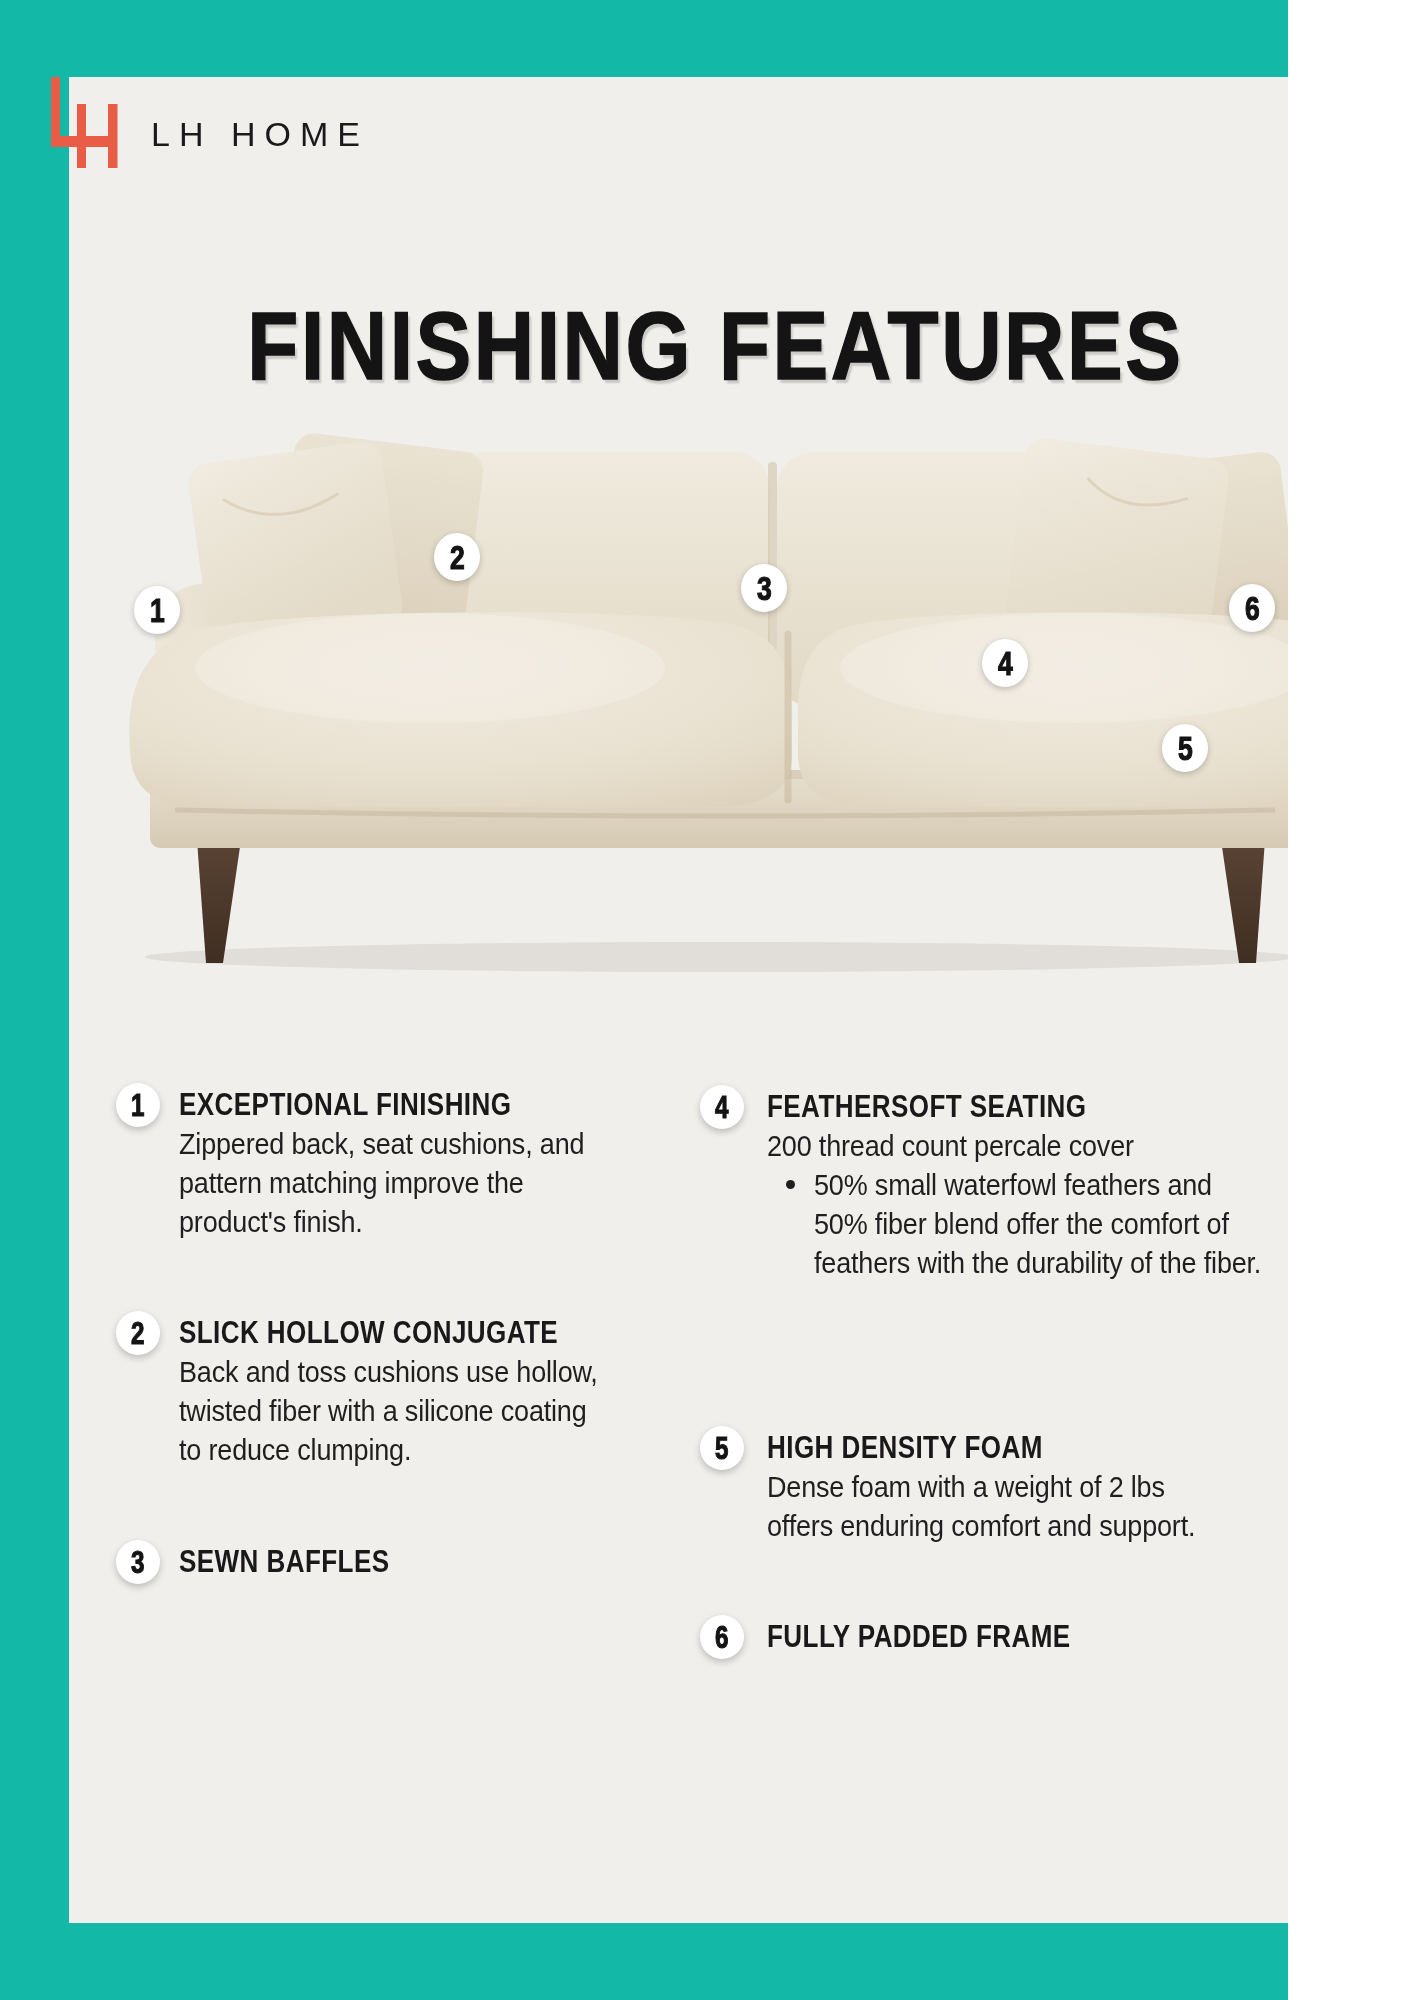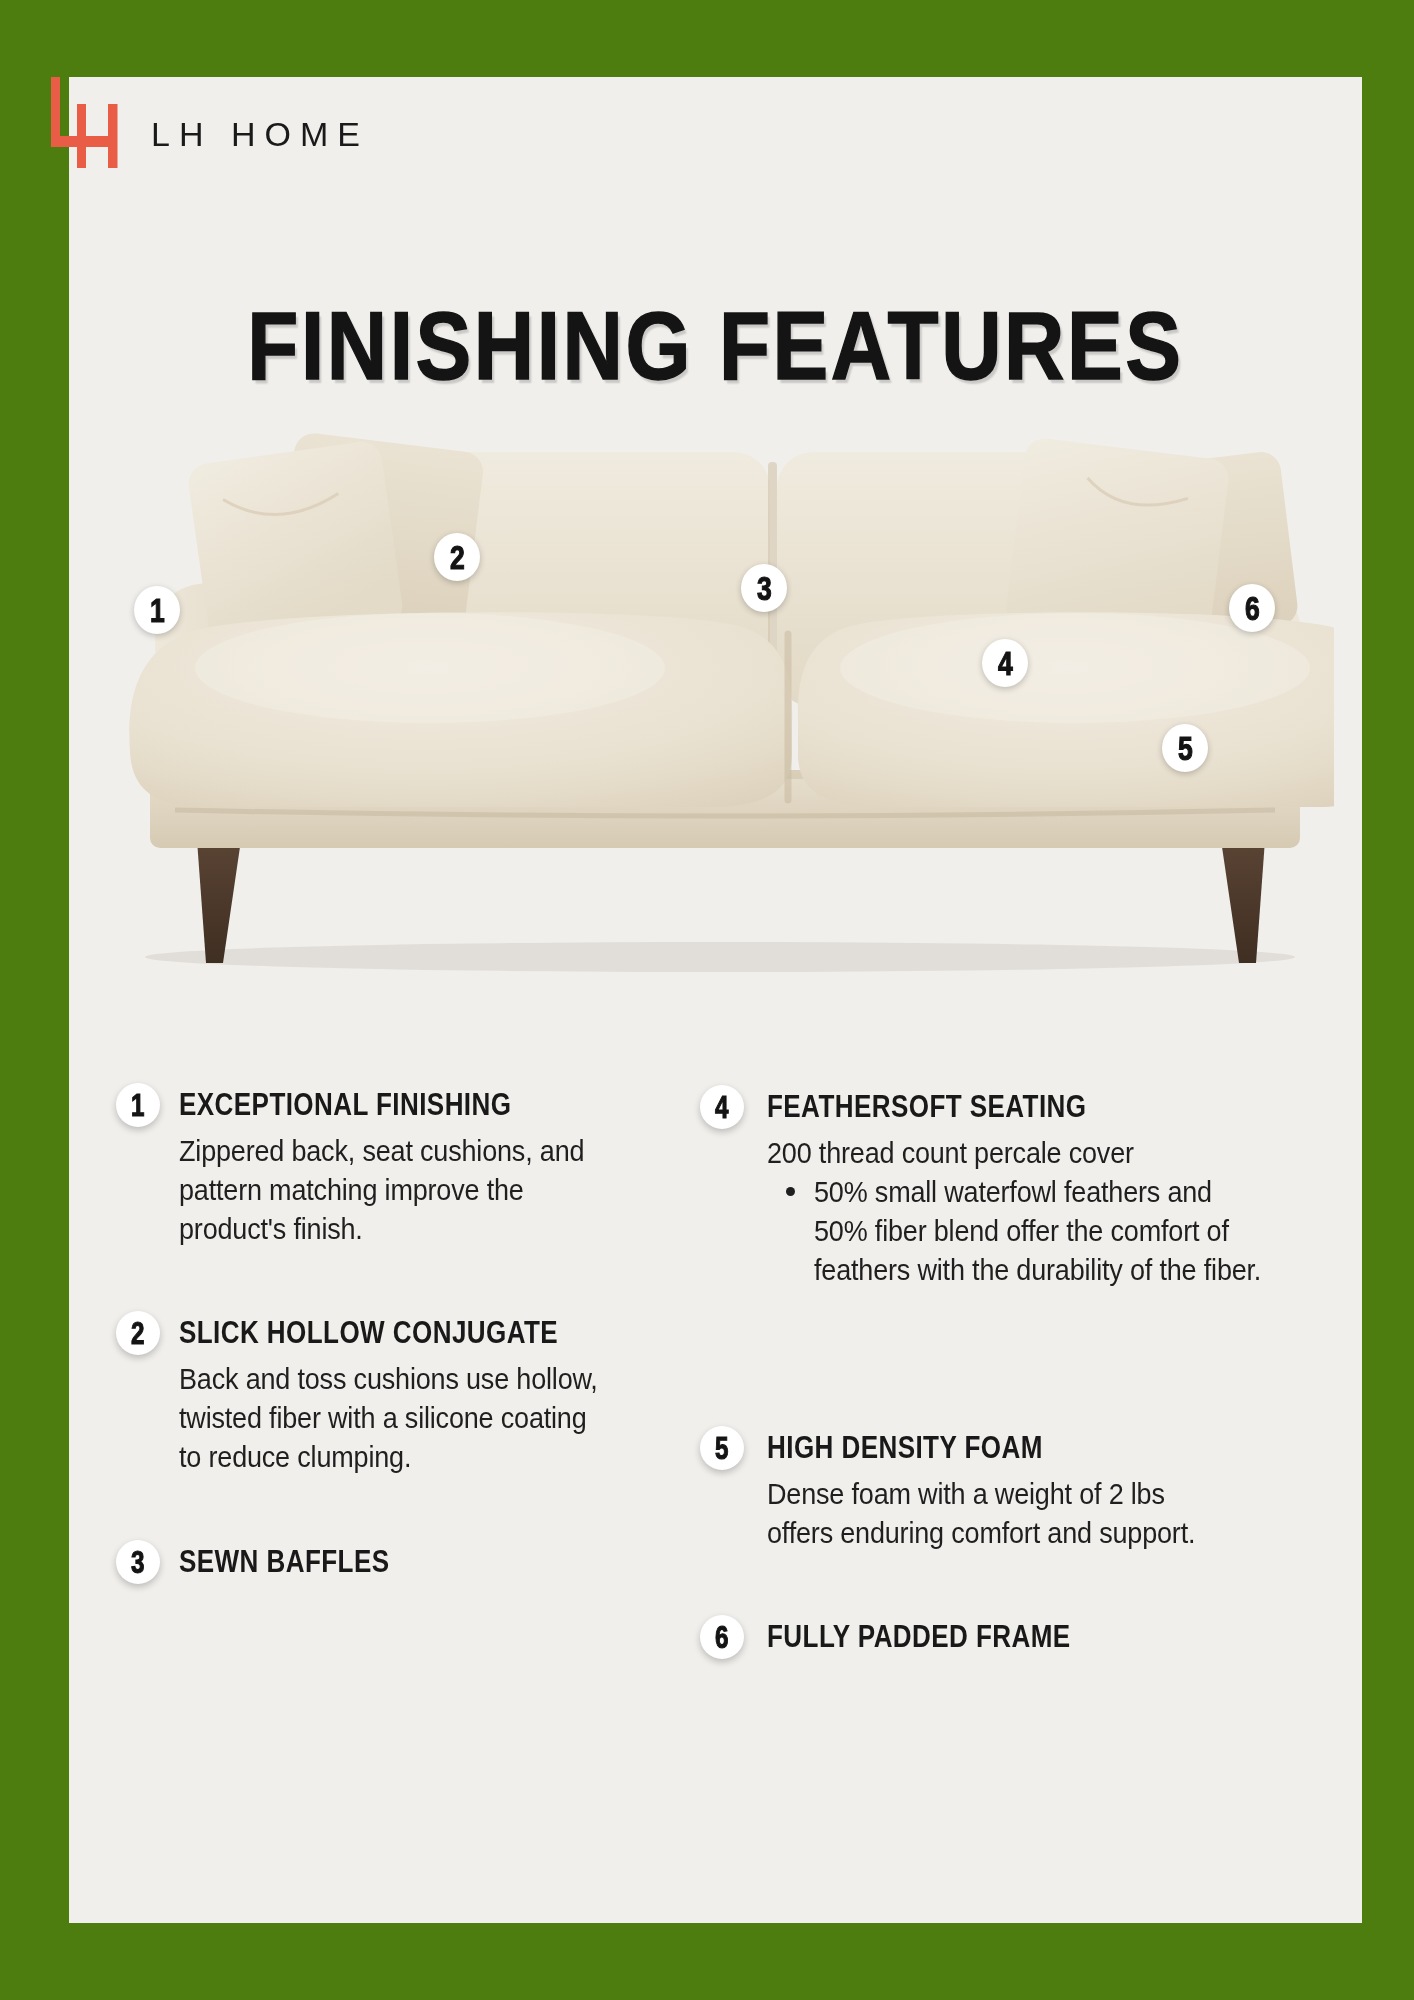--- a/index.html
+++ b/index.html
@@ -1,16 +1,16 @@
 <!DOCTYPE html>
 <html><head>
 <meta charset="utf-8">
 <style>
   html,body{margin:0;padding:0;background:#ffffff;}
-  .page{position:relative;width:1414px;height:2000px;background:#4d7c0f;overflow:hidden;
+  .page{position:relative;width:1288px;height:2000px;background:#14b8a6;overflow:hidden;
         font-family:"Liberation Sans", sans-serif;color:#1f1f1f;}
   .panel{position:absolute;left:69px;top:77px;width:1293px;height:1846px;background:#F1EFEC;}
 
   
   .logo{position:absolute;left:48px;top:74px;}
   .brand{position:absolute;left:151px;top:116px;font-size:34px;line-height:36px;
          letter-spacing:9px;color:#1a1a1a;white-space:nowrap;}
 
   
   .title{position:absolute;left:69px;top:233px;width:1293px;text-align:center;
@@ -35,21 +35,21 @@
   .f1{left:179px;top:1087px;} .f2{left:179px;top:1315px;} .f3{left:179px;top:1544px;}
   .f4{left:767px;top:1089px;} .f5{left:767px;top:1430px;} .f6{left:767px;top:1619px;}
   .badge{position:absolute;top:-4px;width:44px;height:44px;background:#ffffff;border-radius:50%;
          box-shadow:0 3px 7px rgba(0,0,0,0.22);display:flex;align-items:center;justify-content:center;}
   .f1 .badge,.f2 .badge,.f3 .badge{left:-63px;}
   .f4 .badge,.f5 .badge,.f6 .badge{left:-67px;}
   .badge span{font-size:31px;font-weight:bold;color:#141414;transform:scaleX(0.78);
               -webkit-text-stroke:1.1px #141414;line-height:1;}
   .feature-title{font-size:31px;font-weight:bold;line-height:36px;letter-spacing:0.5px;
                  color:#191919;white-space:nowrap;transform:scaleX(0.84);transform-origin:left center;}
-  .feature-body{margin-top:8px;font-size:30px;line-height:39px;color:#1f1f1f;}
+  .feature-body{margin-top:1px;font-size:30px;line-height:39px;color:#1f1f1f;}
   .feature-body .line{white-space:nowrap;transform:scaleX(0.9);transform-origin:left center;
                       letter-spacing:-0.2px;}
   .bullet{position:relative;padding-left:47px;}
   .bullet .dot{position:absolute;left:19px;top:15px;width:9px;height:9px;border-radius:50%;
                background:#1f1f1f;}
 </style>
 </head>
 <body>
 
 <div class="page">

